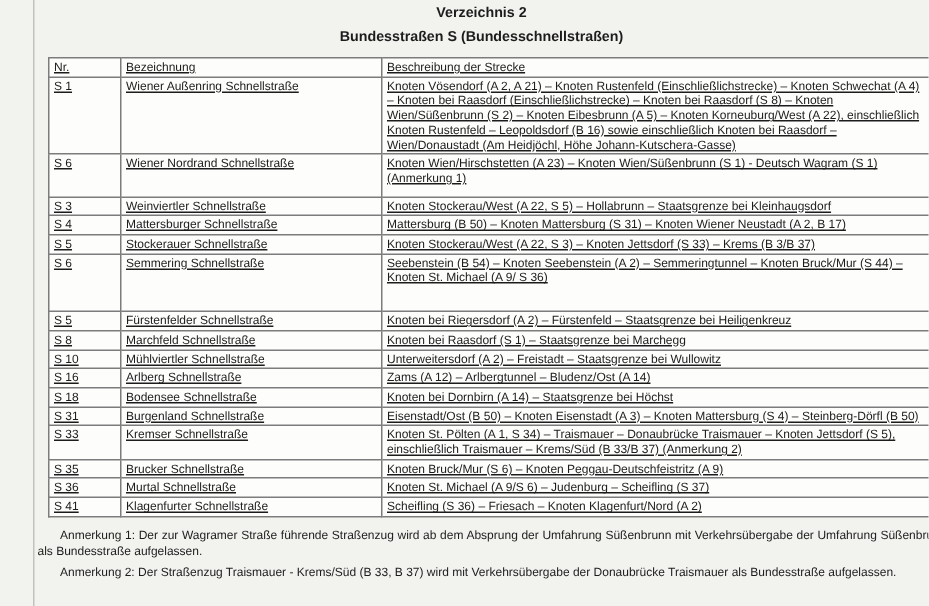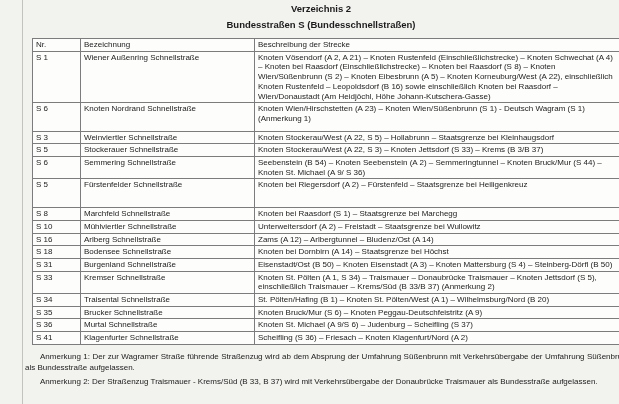--- a/index.html
+++ b/index.html
@@ -36,20 +36,21 @@
   }
   table.roads th, table.roads td {
     border: 1px solid #7c7c7c;
     font-size: 8px;
     line-height: 9.7px;
     font-weight: normal;
     text-align: left;
     vertical-align: top;
     padding: 1px 3px 1px 3px;
     overflow: hidden;
+    text-decoration: underline;
   }
   col.c-nr   { width: 48px; }
   col.c-name { width: 174px; }
   col.c-desc { width: 366px; }
   
   tbody tr:nth-child(2) td { padding-bottom: 7px; }
   tbody tr:nth-child(6) td { padding-bottom: 17px; }
   .notes {
     margin: 6px 9px 0 2px;
     width: 606px;
@@ -85,27 +86,32 @@
     </thead>
     <tbody>
 
     <tr>
         <td>S 1</td>
         <td>Wiener Außenring Schnellstraße</td>
         <td>Knoten Vösendorf (A 2, A 21) – Knoten Rustenfeld (Einschließlichstrecke) – Knoten Schwechat (A 4) – Knoten bei Raasdorf (Einschließlichstrecke) – Knoten bei Raasdorf (S 8) – Knoten Wien/Süßenbrunn (S 2) – Knoten Eibesbrunn (A 5) – Knoten Korneuburg/West (A 22), einschließlich Knoten Rustenfeld – Leopoldsdorf (B 16) sowie einschließlich Knoten bei Raasdorf – Wien/Donaustadt (Am Heidjöchl, Höhe Johann-Kutschera-Gasse)</td>
       </tr>
         <tr>
         <td>S 6</td>
-        <td>Knoten Nordrand Schnellstraße</td>
+        <td>Wiener Nordrand Schnellstraße</td>
         <td>Knoten Wien/Hirschstetten (A 23) – Knoten Wien/Süßenbrunn (S 1) - Deutsch Wagram (S 1) (Anmerkung 1)</td>
       </tr>
         <tr>
         <td>S 3</td>
         <td>Weinviertler Schnellstraße</td>
         <td>Knoten Stockerau/West (A 22, S 5) – Hollabrunn – Staatsgrenze bei Kleinhaugsdorf</td>
+      </tr>
+        <tr>
+        <td>S 4</td>
+        <td>Mattersburger Schnellstraße</td>
+        <td>Mattersburg (B 50) – Knoten Mattersburg (S 31) – Knoten Wiener Neustadt (A 2, B 17)</td>
       </tr>
         <tr>
         <td>S 5</td>
         <td>Stockerauer Schnellstraße</td>
         <td>Knoten Stockerau/West (A 22, S 3) – Knoten Jettsdorf (S 33) – Krems (B 3/B 37)</td>
       </tr>
         <tr>
         <td>S 6</td>
         <td>Semmering Schnellstraße</td>
         <td>Seebenstein (B 54) – Knoten Seebenstein (A 2) – Semmeringtunnel – Knoten Bruck/Mur (S 44) – Knoten St. Michael (A 9/ S 36)</td>
@@ -139,25 +145,20 @@
         <td>S 31</td>
         <td>Burgenland Schnellstraße</td>
         <td>Eisenstadt/Ost (B 50) – Knoten Eisenstadt (A 3) – Knoten Mattersburg (S 4) – Steinberg-Dörfl (B 50)</td>
       </tr>
         <tr>
         <td>S 33</td>
         <td>Kremser Schnellstraße</td>
         <td>Knoten St. Pölten (A 1, S 34) – Traismauer – Donaubrücke Traismauer – Knoten Jettsdorf (S 5), einschließlich Traismauer – Krems/Süd (B 33/B 37) (Anmerkung 2)</td>
       </tr>
         <tr>
-        <td>S 34</td>
-        <td>Traisental Schnellstraße</td>
-        <td>St. Pölten/Hafing (B 1) – Knoten St. Pölten/West (A 1) – Wilhelmsburg/Nord (B 20)</td>
-      </tr>
-        <tr>
         <td>S 35</td>
         <td>Brucker Schnellstraße</td>
         <td>Knoten Bruck/Mur (S 6) – Knoten Peggau-Deutschfeistritz (A 9)</td>
       </tr>
         <tr>
         <td>S 36</td>
         <td>Murtal Schnellstraße</td>
         <td>Knoten St. Michael (A 9/S 6) – Judenburg – Scheifling (S 37)</td>
       </tr>
         <tr>

